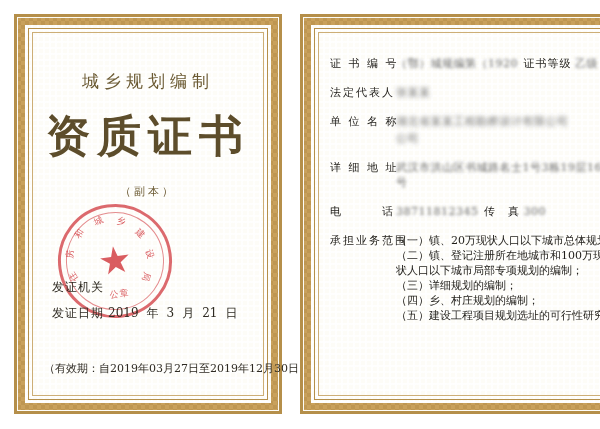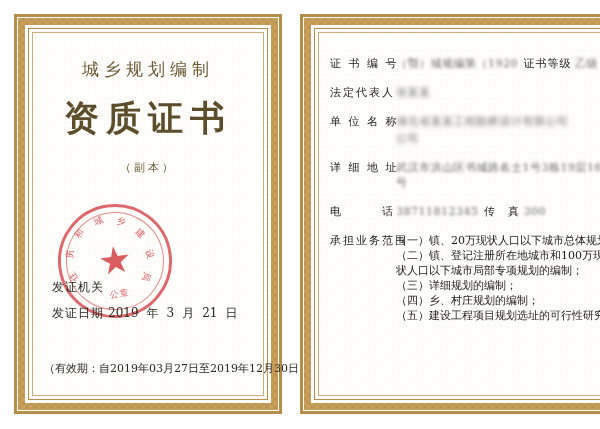--- a/index.html
+++ b/index.html
@@ -89,30 +89,30 @@
     box-sizing: border-box;
   }
 
   
   .left .content {
     display: flex;
     flex-direction: column;
     align-items: center;
   }
   .title-small {
-    margin-top: 22px;
+    margin-top: 34px;
     font-size: 17px;
     letter-spacing: 5px;
     color: #6b5a33;
     font-family: "DejaVu Serif", "Liberation Serif", serif;
     white-space: nowrap;
   }
   .title-big {
     margin-top: 14px;
-    font-size: 35px;
+    font-size: 44px;
     letter-spacing: 7px;
     color: #5d4d2b;
     font-family: "DejaVu Serif", "Liberation Serif", serif;
     font-weight: bold;
     white-space: nowrap;
   }
   .title-sub {
     margin-top: 18px;
     font-size: 11px;
     letter-spacing: 3px;

